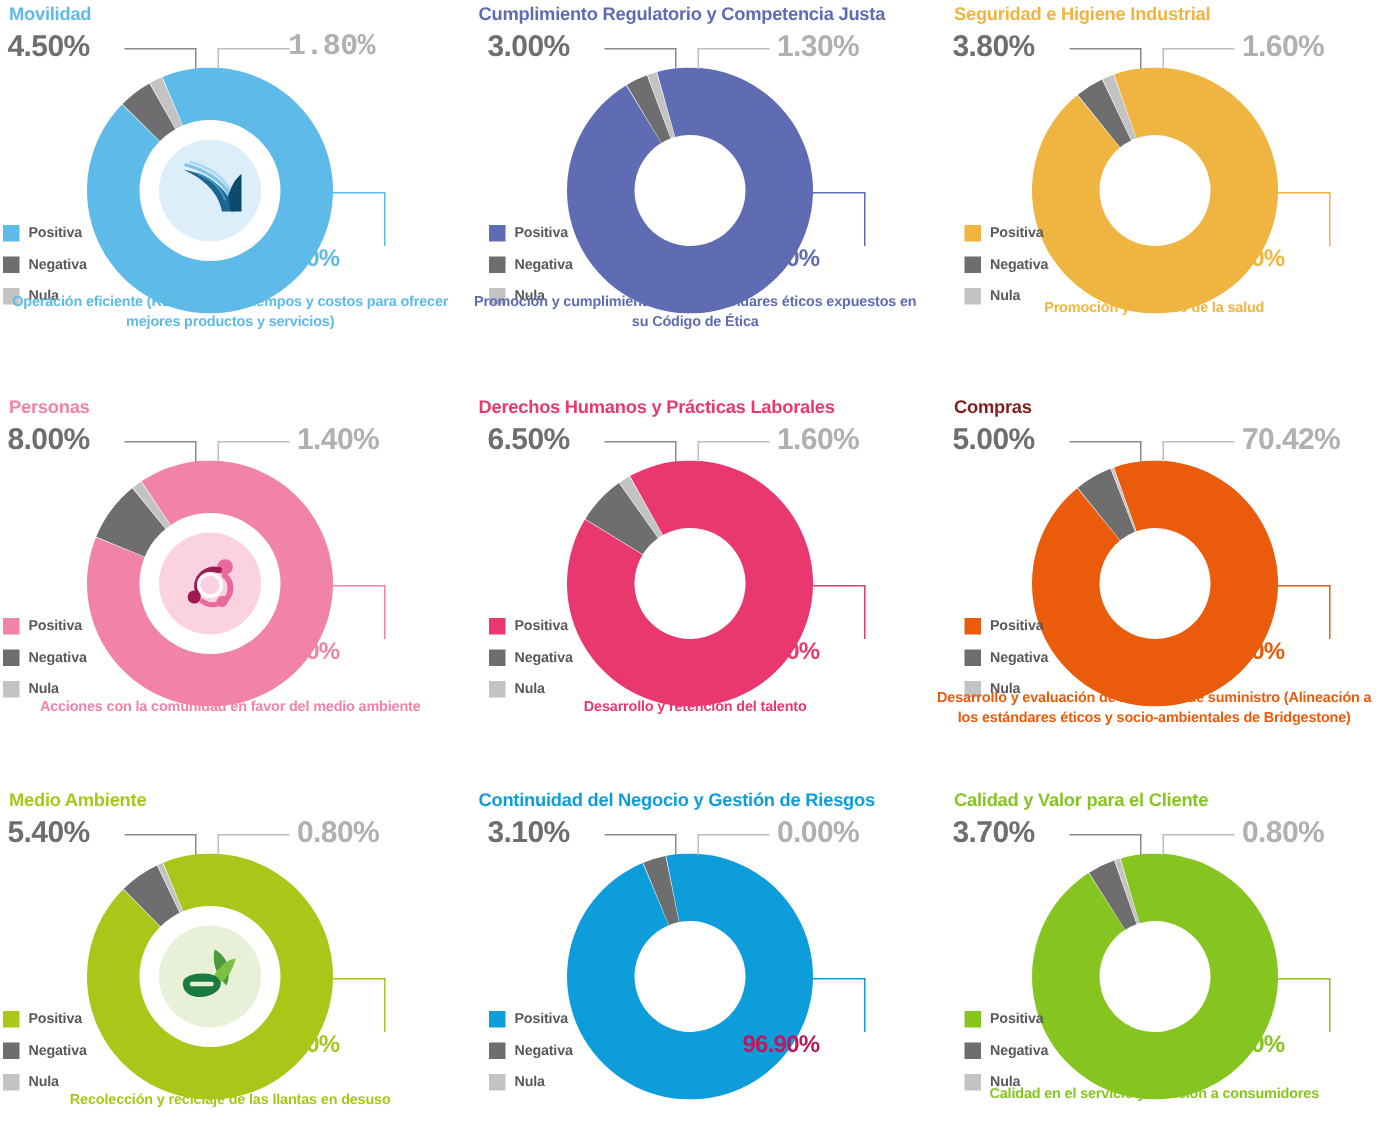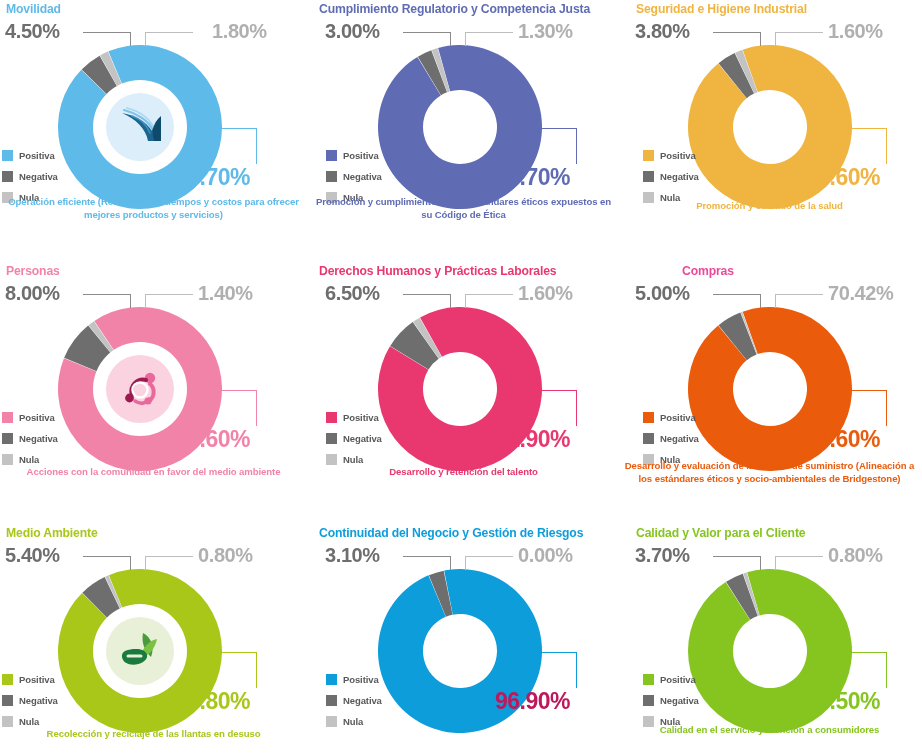--- a/index.html
+++ b/index.html
@@ -76,21 +76,21 @@
   .pct {
     position: absolute;
     font-weight: bold;
     white-space: nowrap;
   }
   .pct.small {
     font-size: 20px;
     letter-spacing: -0.4px;
   }
   .pct.big {
-    font-size: 23px;
+    font-size: 16px;
     letter-spacing: -0.5px;
   }
   .pct.neg { color: #6e6e6e; }
   .pct.nula { color: #b0b0b0; }
   .lead-h { position:absolute; height:1.4px; }
   .lead-v { position:absolute; width:1.4px; }
 
   
   .legend {
     position: absolute;
@@ -150,21 +150,21 @@
               </svg>
             </div>
           </div></div>
         <div class="lead-h" style="left: 83px; top: 14px; width: 48px; background: rgb(138, 138, 138);"></div>
         <div class="lead-v" style="left: 130px; top: 14px; height: 14px; background: rgb(138, 138, 138);"></div>
         <div class="lead-h" style="left: 145px; top: 14px; width: 48px; background: rgb(189, 189, 189);"></div>
         <div class="lead-v" style="left: 145px; top: 14px; height: 14px; background: rgb(189, 189, 189);"></div>
         <div class="lead-h" style="left: 212px; top: 110px; width: 45px; background: rgb(94, 186, 232);"></div>
         <div class="lead-v" style="left: 256px; top: 110px; height: 36px; background: rgb(94, 186, 232);"></div>
         <div class="pct small neg" style="left: 5px; top: 2px;">4.50%</div>
-        <div class="pct small nula" style="left: 212px; top: 2px;">1.80%</div>
+        <div class="pct small nula" style="left: 192px; top: 2px; font-family: Liberation Mono, monospace;">1.80%</div>
         <div class="pct big" style="color: rgb(94, 186, 232); left: 175px; top: 146px;">93.70%</div>
       </div>
       <div class="legend" style="top: 146px;">
         <div class="legend-row">
           <span class="swatch" style="background: rgb(94, 186, 232);"></span>
           <span class="legend-label">Positiva</span>
         </div>
         <div class="legend-row">
           <span class="swatch" style="background: rgb(110, 110, 110);"></span>
           <span class="legend-label">Negativa</span>
@@ -318,21 +318,21 @@
           <span class="legend-label">Negativa</span>
         </div>
         <div class="legend-row">
           <span class="swatch" style="background: rgb(195, 195, 195);"></span>
           <span class="legend-label">Nula</span>
         </div>
       </div>
       <div class="caption" style="color: rgb(232, 56, 111); top: 204px;">Desarrollo y retención del talento</div>
     </div>
     <div class="panel col2 row1">
-      <div class="panel-title" style="color: #ec4899; margin-left: 46px;">Compras</div>
+      <div class="panel-title" style="color: #7f1d1d;">Compras</div>
       <div class="chart-area">
         <div class="donut-wrap" style="left: 72px; top: 27px; width: 164px; height: 164px;"><svg width="164" height="164" viewBox="0 0 164 164">
             <path d="M 54.7087973491151 4.674776056785106 A 82 82 0 1 1 30.14033196844739 18.481696876749297 L 58.599905888201874 53.33930224926493 A 37 37 0 1 0 69.6856768526495 47.10935017196401 Z" fill="#ea5b0c"></path>
             <path d="M 30.529308374162525 18.166091271504115 A 82 82 0 0 1 52.3067599046322 5.564985166228681 L 68.6018306886755 47.511029892078795 A 37 37 0 0 0 58.775419632244066 53.19689484202015 Z" fill="#6e6e6e"></path>
             <path d="M 52.774225945513464 5.3850267185578105 A 82 82 0 0 1 54.23695656605347 4.842930205425773 L 69.47277308468267 47.18522460488724 A 37 37 0 0 0 68.81276048760974 47.42982912910535 Z" fill="#c3c3c3"></path>
           </svg></div>
         <div class="lead-h" style="left: 97px; top: 14px; width: 48px; background: rgb(138, 138, 138);"></div>
         <div class="lead-v" style="left: 144px; top: 14px; height: 14px; background: rgb(138, 138, 138);"></div>
         <div class="lead-h" style="left: 159px; top: 14px; width: 48px; background: rgb(189, 189, 189);"></div>
         <div class="lead-v" style="left: 159px; top: 14px; height: 14px; background: rgb(189, 189, 189);"></div>

